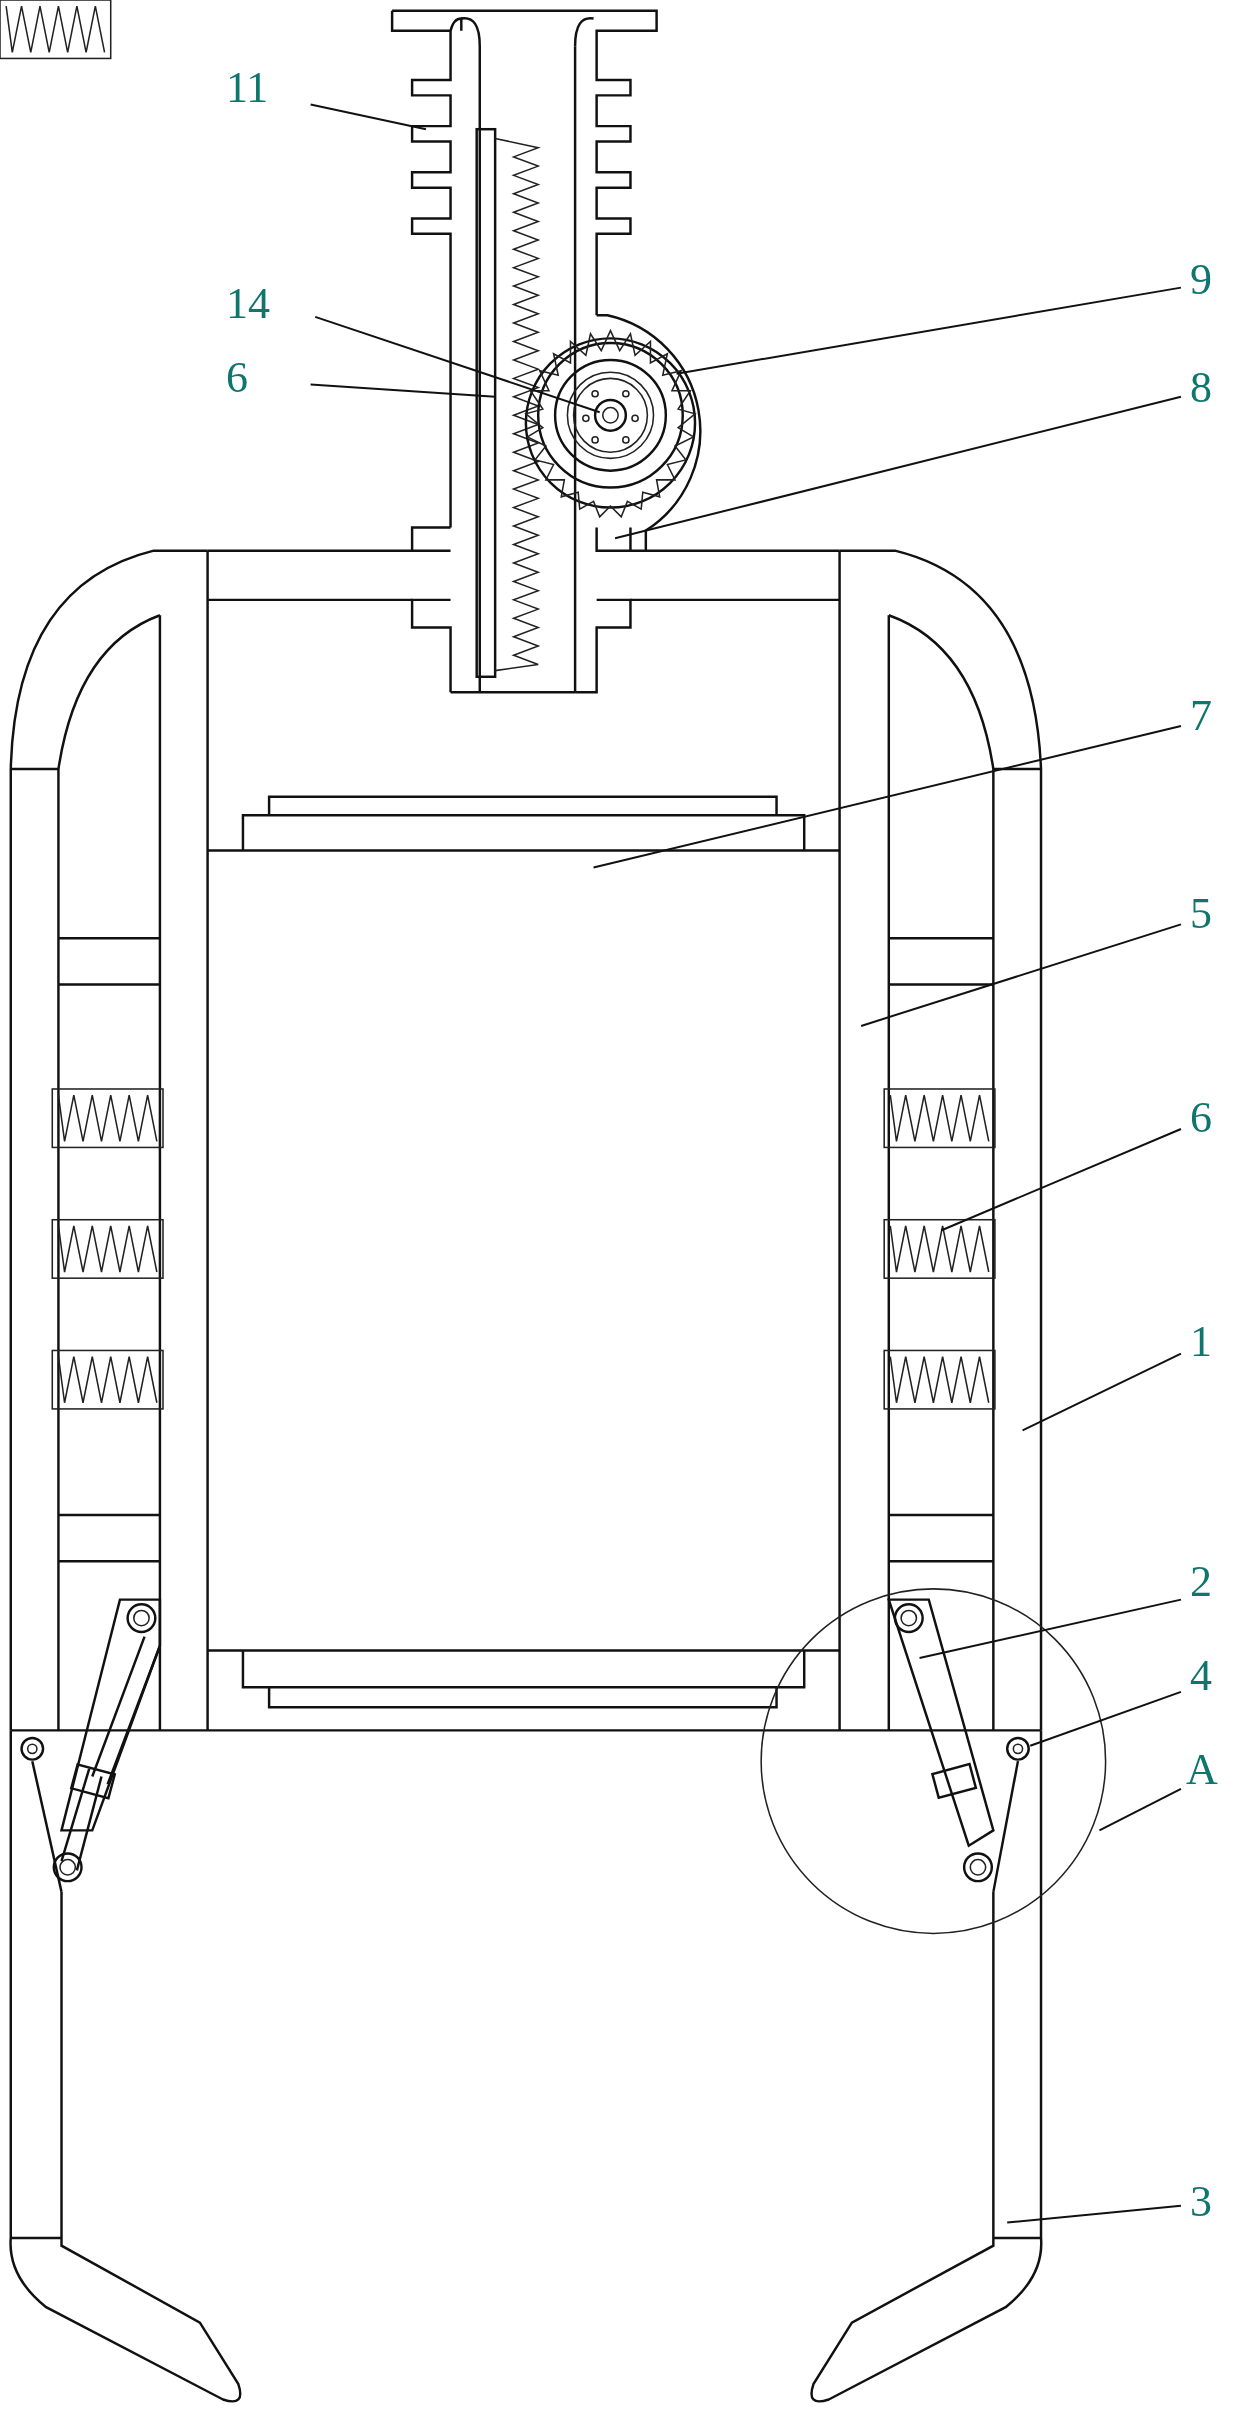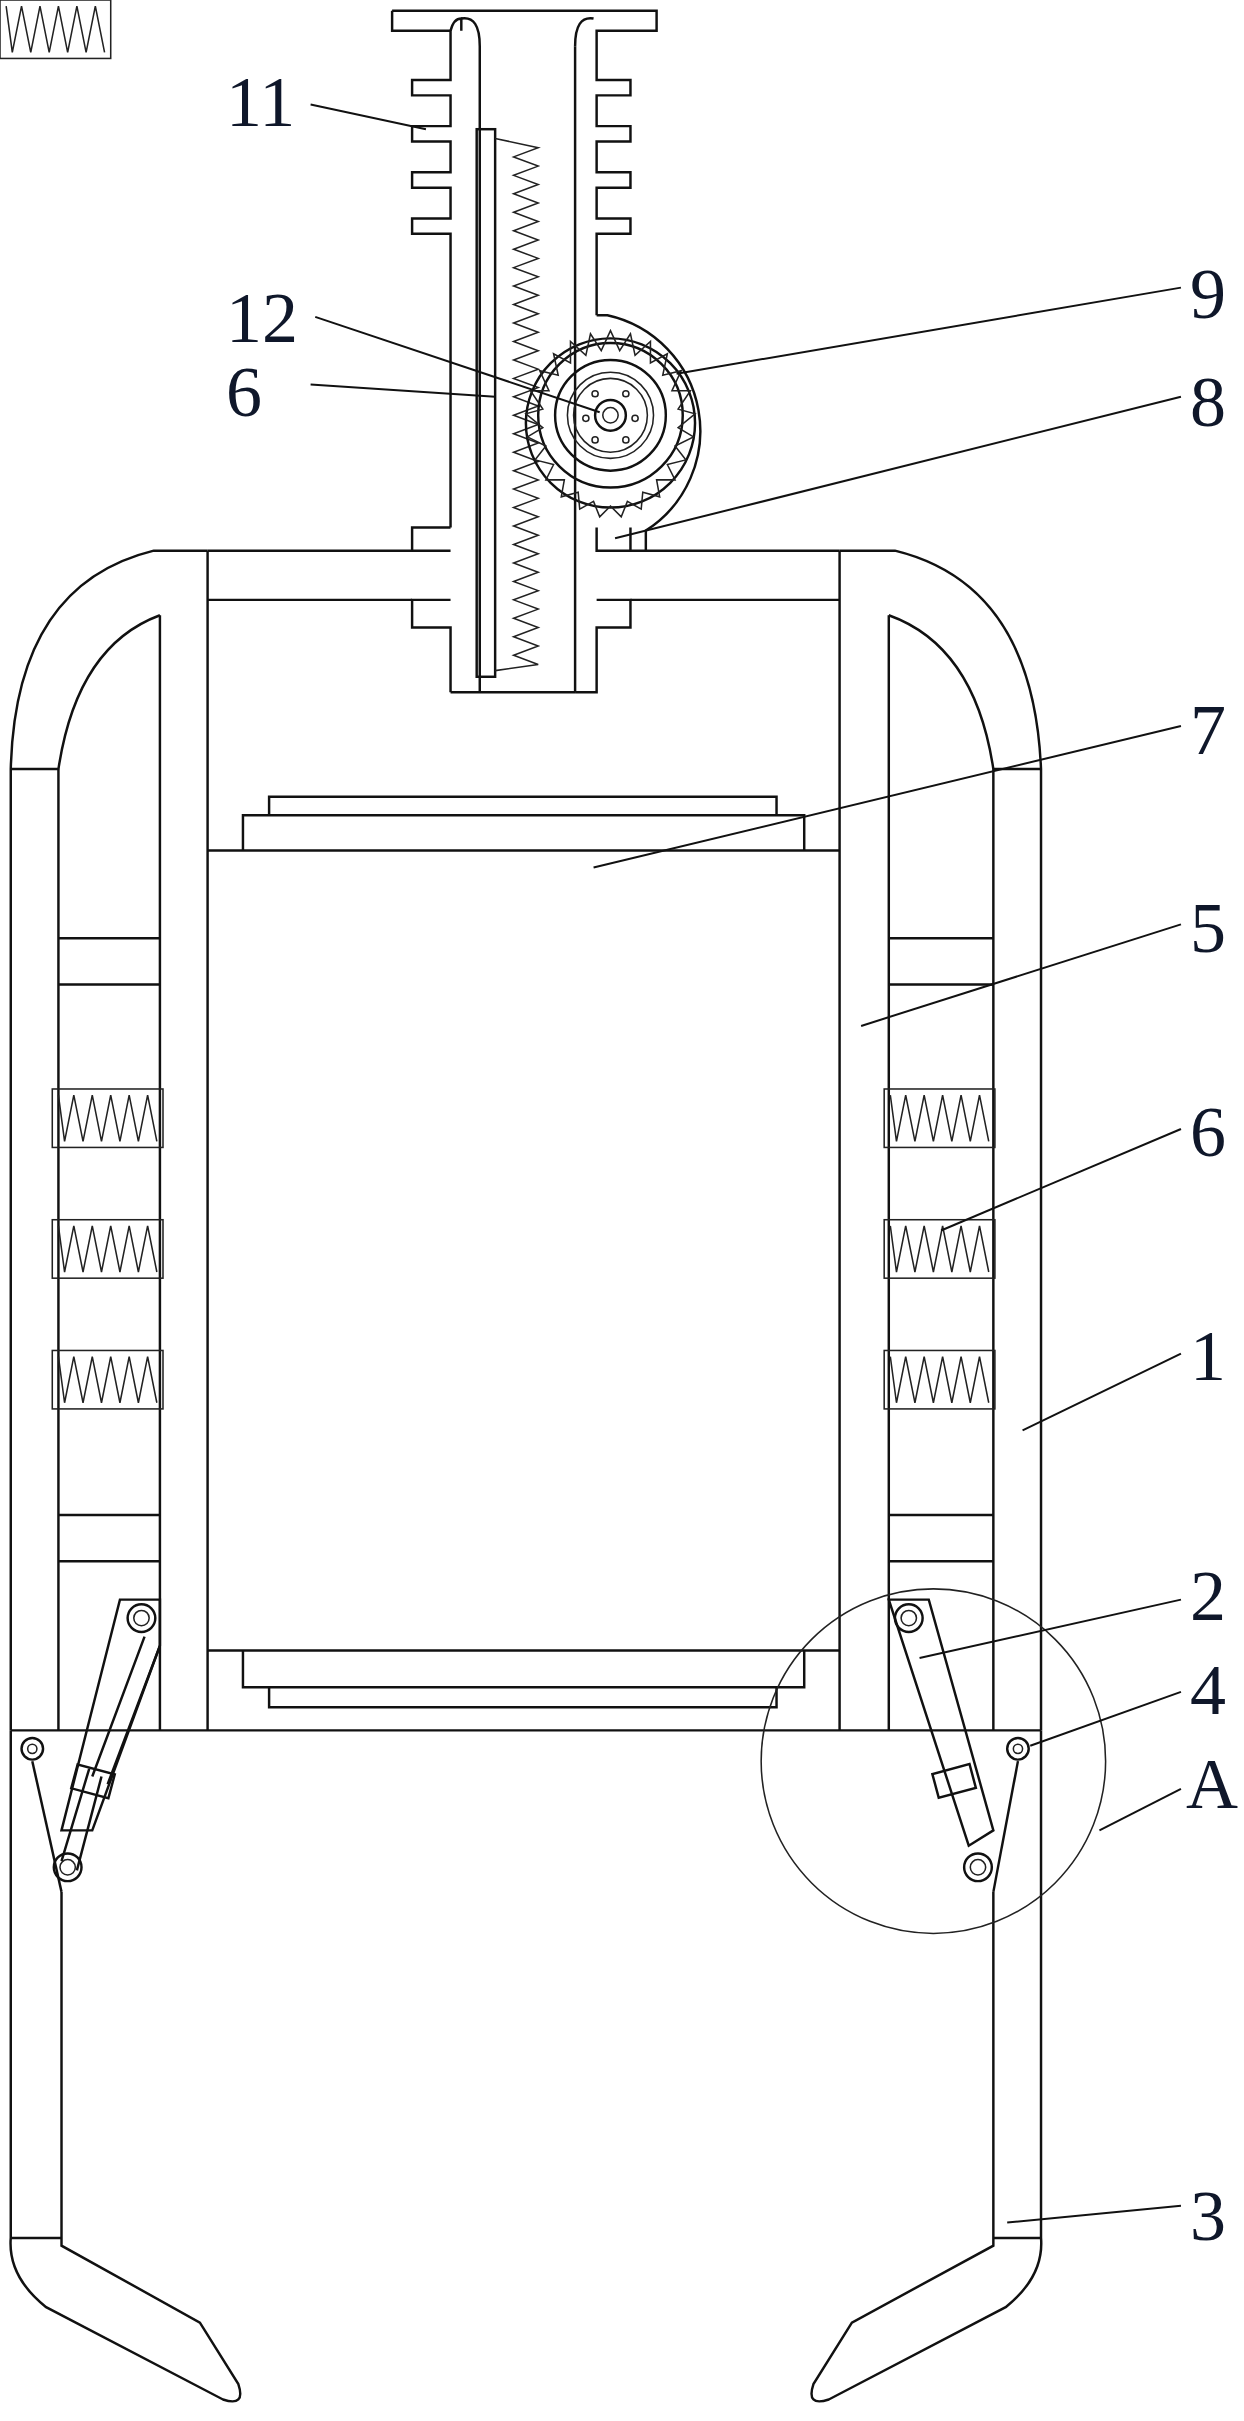--- a/index.html
+++ b/index.html
@@ -1,21 +1,21 @@
 <!DOCTYPE html>
 <html><head>
 <meta charset="utf-8">
 <style>
   html,body{margin:0;padding:0;background:#fff;}
   body{width:1244px;height:2421px;position:relative;overflow:hidden;font-family:"Liberation Serif","DejaVu Serif",serif;}
   #drawing{position:absolute;left:0;top:0;width:1244px;height:2421px;}
   .ln{fill:none;stroke:#111;stroke-width:1.6;}
   .thin{fill:none;stroke:#222;stroke-width:1;}
   .lead{fill:none;stroke:#111;stroke-width:1.3;}
-  .lbl{position:absolute;font-family:"Liberation Serif","DejaVu Serif",serif;font-size:72px;color:#0f172a;line-height:1;}
+  .lbl{position:absolute;font-family:"Liberation Serif","DejaVu Serif",serif;font-size:44px;color:#0f766e;line-height:1;}
 </style>
 </head>
 <body>
 
 <svg id="drawing" viewBox="0 0 809 1574" preserveAspectRatio="none" xmlns="http://www.w3.org/2000/svg">
 
   <g>
     <path class="ln" d="M255 7 H427 V20 H388 V52 H410 V62 H388 V82 H410 V92 H388 V112 H410 V122 H388 V142 H410 V152 H388 V160 H388 V205"></path>
     <path class="ln" d="M255 7 V20 H293 V52 H268 V62 H293 V82 H268 V92 H293 V112 H268 V122 H293 V142 H268 V152 H293 V343"></path>
     <path class="ln" d="M293 20 Q295 12 300 12 V20"></path>
@@ -140,21 +140,21 @@
     <path class="lead" d="M768 734 L612 800"></path>
     <path class="lead" d="M768 880 L665 930"></path>
     <path class="lead" d="M768 1040 L598 1078"></path>
     <path class="lead" d="M768 1100 L670 1135"></path>
     <path class="lead" d="M768 1163 L715 1190"></path>
     <path class="lead" d="M768 1434 L655 1445"></path>
   </g>
 </svg>
 
 <span class="lbl" style="left:226px;top:66px;">11</span>
-<span class="lbl" style="left:226px;top:282px;">12</span>
+<span class="lbl" style="left:226px;top:282px;">14</span>
 <span class="lbl" style="left:226px;top:356px;">6</span>
 <span class="lbl" style="left:1190px;top:258px;">9</span>
 <span class="lbl" style="left:1190px;top:366px;">8</span>
 <span class="lbl" style="left:1190px;top:694px;">7</span>
 <span class="lbl" style="left:1190px;top:892px;">5</span>
 <span class="lbl" style="left:1190px;top:1096px;">6</span>
 <span class="lbl" style="left:1190px;top:1320px;">1</span>
 <span class="lbl" style="left:1190px;top:1560px;">2</span>
 <span class="lbl" style="left:1190px;top:1654px;">4</span>
 <span class="lbl" style="left:1186px;top:1748px;">A</span>

